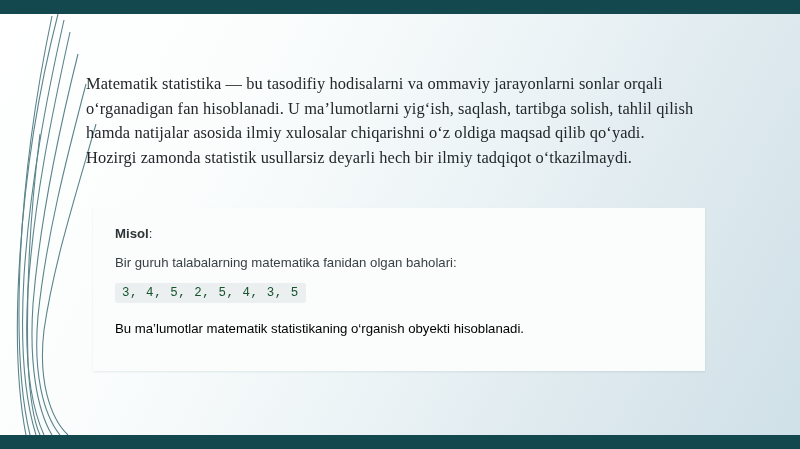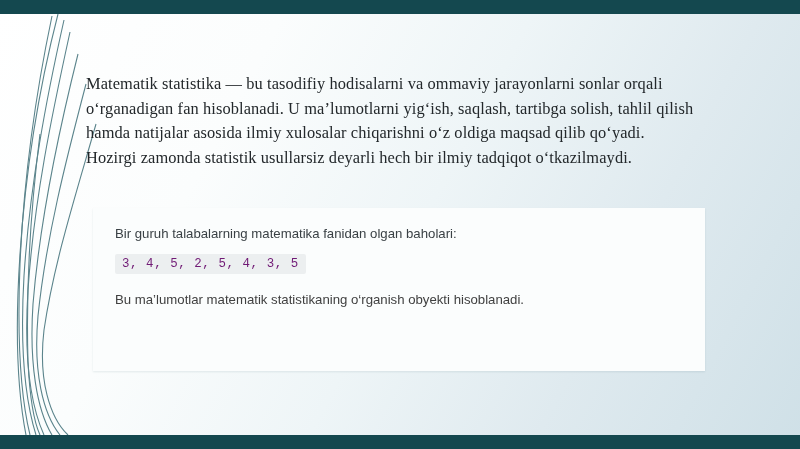--- a/index.html
+++ b/index.html
@@ -84,30 +84,30 @@
   .card-line {
     font-size: 13.2px;
     color: #3a4145;
     margin: 0 0 12px 0;
   }
 
   .grades {
     display: inline-block;
     font-family: "Liberation Mono", monospace;
     font-size: 12.4px;
-    color: #701a75;
+    color: #14532d;
     background: #eceff0;
     padding: 3px 7px;
     border-radius: 2px;
     letter-spacing: 0.6px;
   }
 
   .card-footnote {
     font-size: 13.2px;
-    color: #404040;
+    color: #000000;
     margin: 18px 0 0 0;
   }
 </style>
 </head>
 <body>
 
 <div id="slide">
 
   <div class="band-top"></div>
   <div class="band-bottom"></div>
@@ -122,19 +122,22 @@
       <path d="M86 70 C66 146 46 224 38 302 C33 358 43 400 60 421"></path>
       <path d="M96 110 C76 180 54 248 44 316 C38 366 50 404 68 421"></path>
       <path d="M40 120 C30 200 26 280 28 348 C30 388 34 408 40 421"></path>
     </g>
   </svg>
 
   <div class="body-text">Matematik statistika — bu tasodifiy hodisalarni va ommaviy jarayonlarni sonlar orqali o‘rganadigan fan hisoblanadi. U ma’lumotlarni yig‘ish, saqlash, tartibga solish, tahlil qilish hamda natijalar asosida ilmiy xulosalar chiqarishni o‘z oldiga maqsad qilib qo‘yadi. Hozirgi zamonda statistik usullarsiz deyarli hech bir ilmiy tadqiqot o‘tkazilmaydi.</div>
 
   <div class="example-card">
     <div class="card-inner">
+      <p class="card-title">
+        <b>Misol</b><span>:</span>
+      </p>
       <p class="card-line">Bir guruh talabalarning matematika fanidan olgan baholari:</p>
       <span class="grades">3, 4, 5, 2, 5, 4, 3, 5</span>
       <p class="card-footnote">Bu ma’lumotlar matematik statistikaning o‘rganish obyekti hisoblanadi.</p>
     </div>
   </div>
 
 </div>
 
 </body></html>

